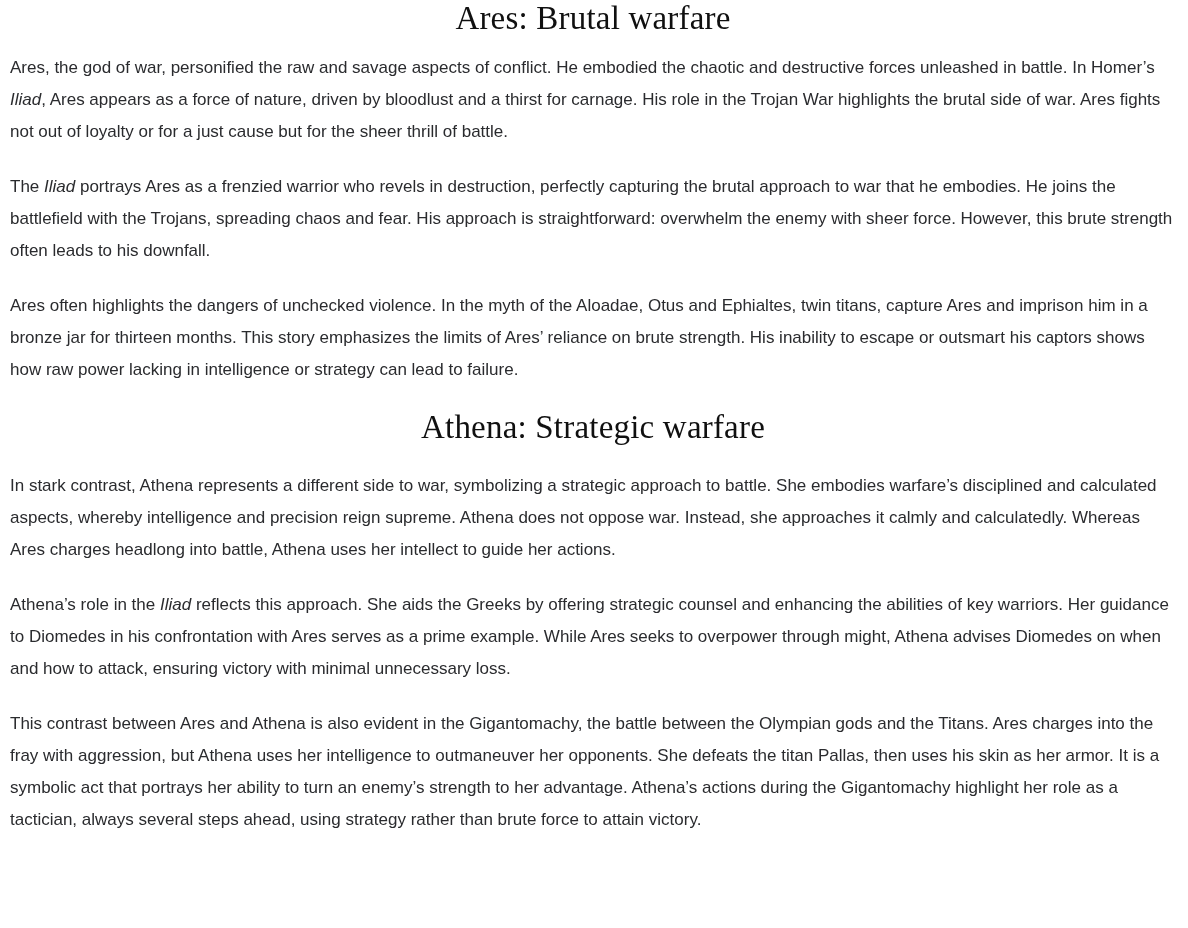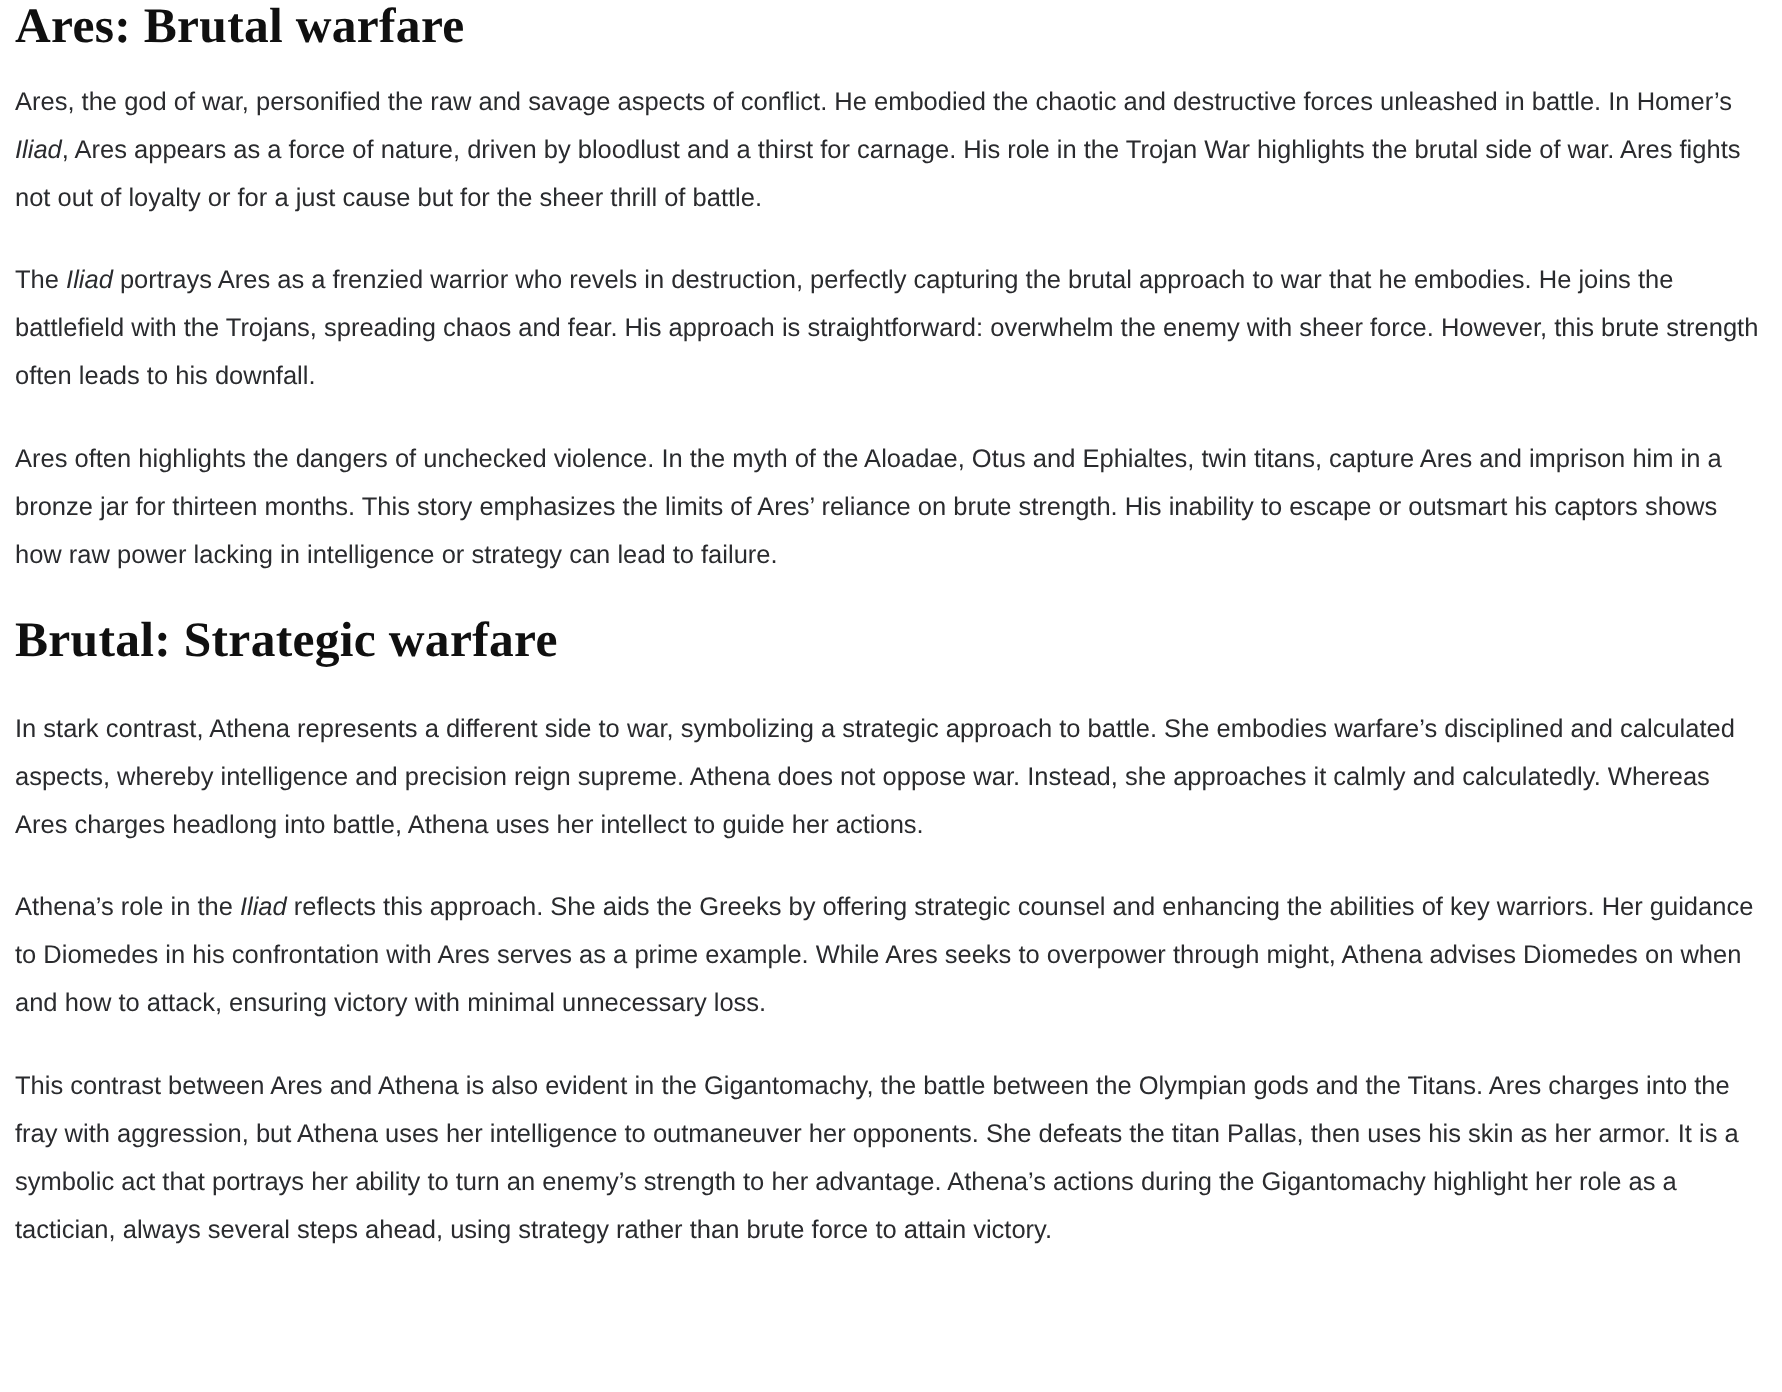--- a/index.html
+++ b/index.html
@@ -11,26 +11,27 @@
     width: 1188px;
     font-family: "Liberation Sans", "DejaVu Sans", sans-serif;
     color: #2a2b2e;
     -webkit-font-smoothing: antialiased;
   }
   .article {
     padding: 0 12px 6px 10px;
   }
   .section-heading {
     font-family: "Liberation Serif", "DejaVu Serif", serif;
-    font-weight: 700;
+    font-weight: 400;
     font-size: 33px;
     line-height: 1.1;
     letter-spacing: 0.2px;
     color: #101010;
     margin: 0 0 16px 0;
+    text-align: center;
   }
   .section--athena .section-heading {
     margin-top: 0;
     margin-bottom: 24px;
   }
   .body-paragraph {
     font-size: 17px;
     line-height: 32px;
     margin: 0 0 23px 0;
     color: #2a2b2e;
@@ -44,19 +45,19 @@
 <main class="article">
 
   <section class="section section--ares">
     <h1 class="section-heading">Ares: Brutal warfare</h1>
     <p class="body-paragraph"><span>Ares, the god of war, personified the raw and savage aspects of conflict. He embodied the chaotic and destructive forces unleashed in battle. In Homer’s </span><em>Iliad</em><span>, Ares appears as a force of nature, driven by bloodlust and a thirst for carnage. His role in the Trojan War highlights the brutal side of war. Ares fights not out of loyalty or for a just cause but for the sheer thrill of battle.</span></p>
     <p class="body-paragraph"><span>The </span><em>Iliad</em><span> portrays Ares as a frenzied warrior who revels in destruction, perfectly capturing the brutal approach to war that he embodies. He joins the battlefield with the Trojans, spreading chaos and fear. His approach is straightforward: overwhelm the enemy with sheer force. However, this brute strength often leads to his downfall.</span></p>
     <p class="body-paragraph"><span>Ares often highlights the dangers of unchecked violence. In the myth of the Aloadae, Otus and Ephialtes, twin titans, capture Ares and imprison him in a bronze jar for thirteen months. This story emphasizes the limits of Ares’ reliance on brute strength. His inability to escape or outsmart his captors shows how raw power lacking in intelligence or strategy can lead to failure.</span></p>
   </section>
 
   <section class="section section--athena">
-    <h1 class="section-heading">Brutal: Strategic warfare</h1>
+    <h1 class="section-heading">Athena: Strategic warfare</h1>
     <p class="body-paragraph"><span>In stark contrast, Athena represents a different side to war, symbolizing a strategic approach to battle. She embodies warfare’s disciplined and calculated aspects, whereby intelligence and precision reign supreme. Athena does not oppose war. Instead, she approaches it calmly and calculatedly. Whereas Ares charges headlong into battle, Athena uses her intellect to guide her actions.</span></p>
     <p class="body-paragraph"><span>Athena’s role in the </span><em>Iliad</em><span> reflects this approach. She aids the Greeks by offering strategic counsel and enhancing the abilities of key warriors. Her guidance to Diomedes in his confrontation with Ares serves as a prime example. While Ares seeks to overpower through might, Athena advises Diomedes on when and how to attack, ensuring victory with minimal unnecessary loss.</span></p>
     <p class="body-paragraph"><span>This contrast between Ares and Athena is also evident in the Gigantomachy, the battle between the Olympian gods and the Titans. Ares charges into the fray with aggression, but Athena uses her intelligence to outmaneuver her opponents. She defeats the titan Pallas, then uses his skin as her armor. It is a symbolic act that portrays her ability to turn an enemy’s strength to her advantage. Athena’s actions during the Gigantomachy highlight her role as a tactician, always several steps ahead, using strategy rather than brute force to attain victory.</span></p>
   </section>
 
 </main>
 
 </body></html>

